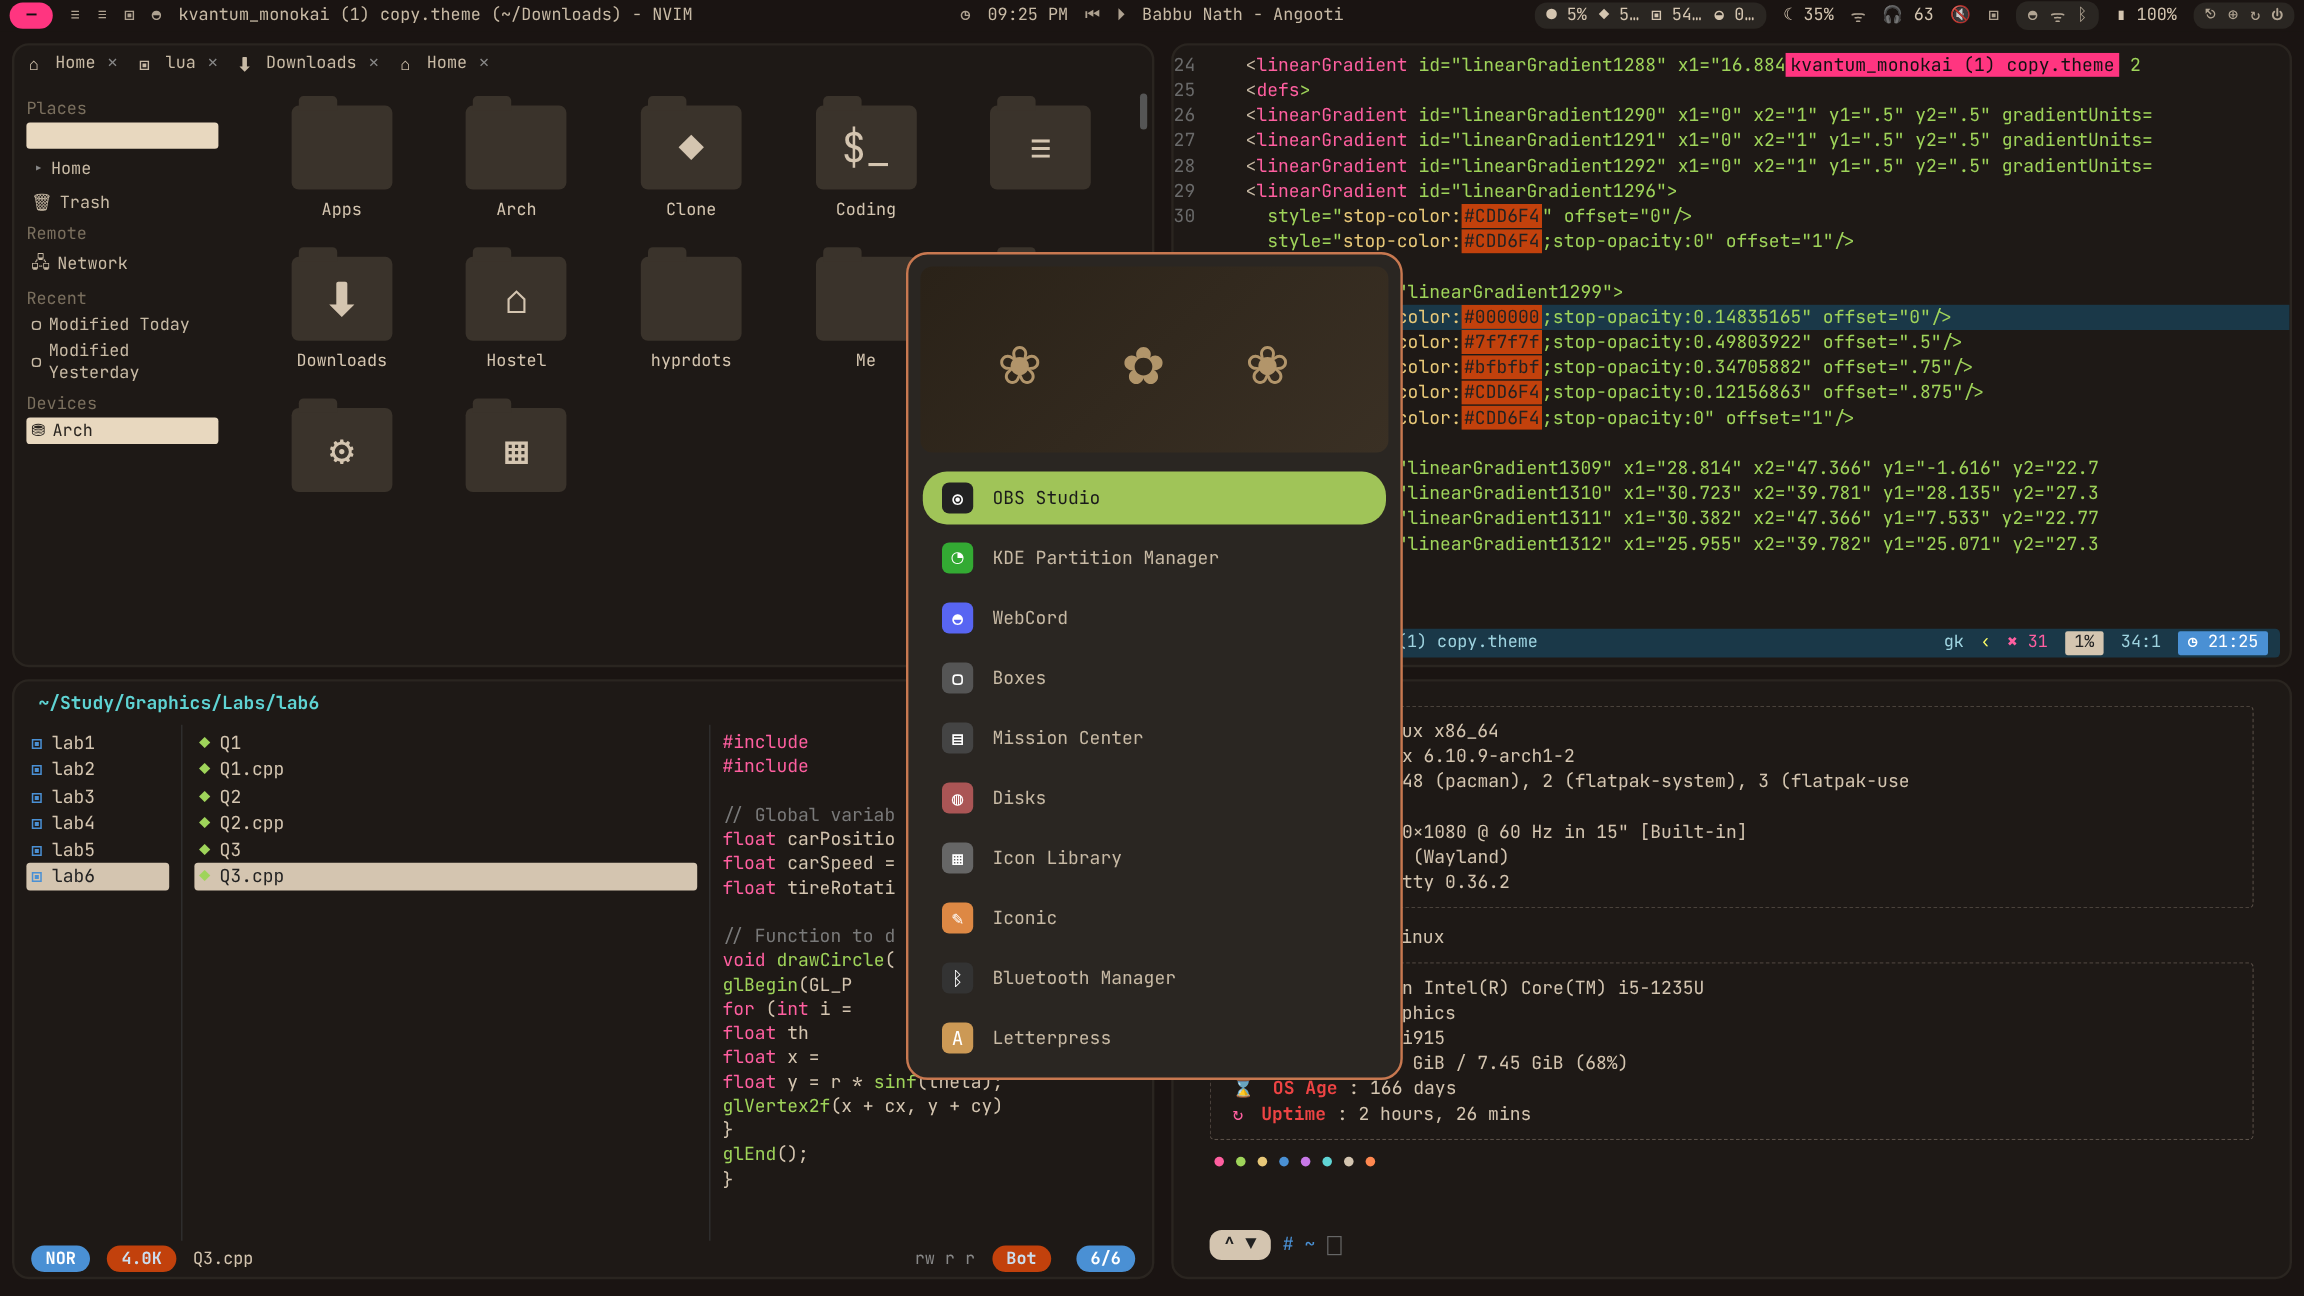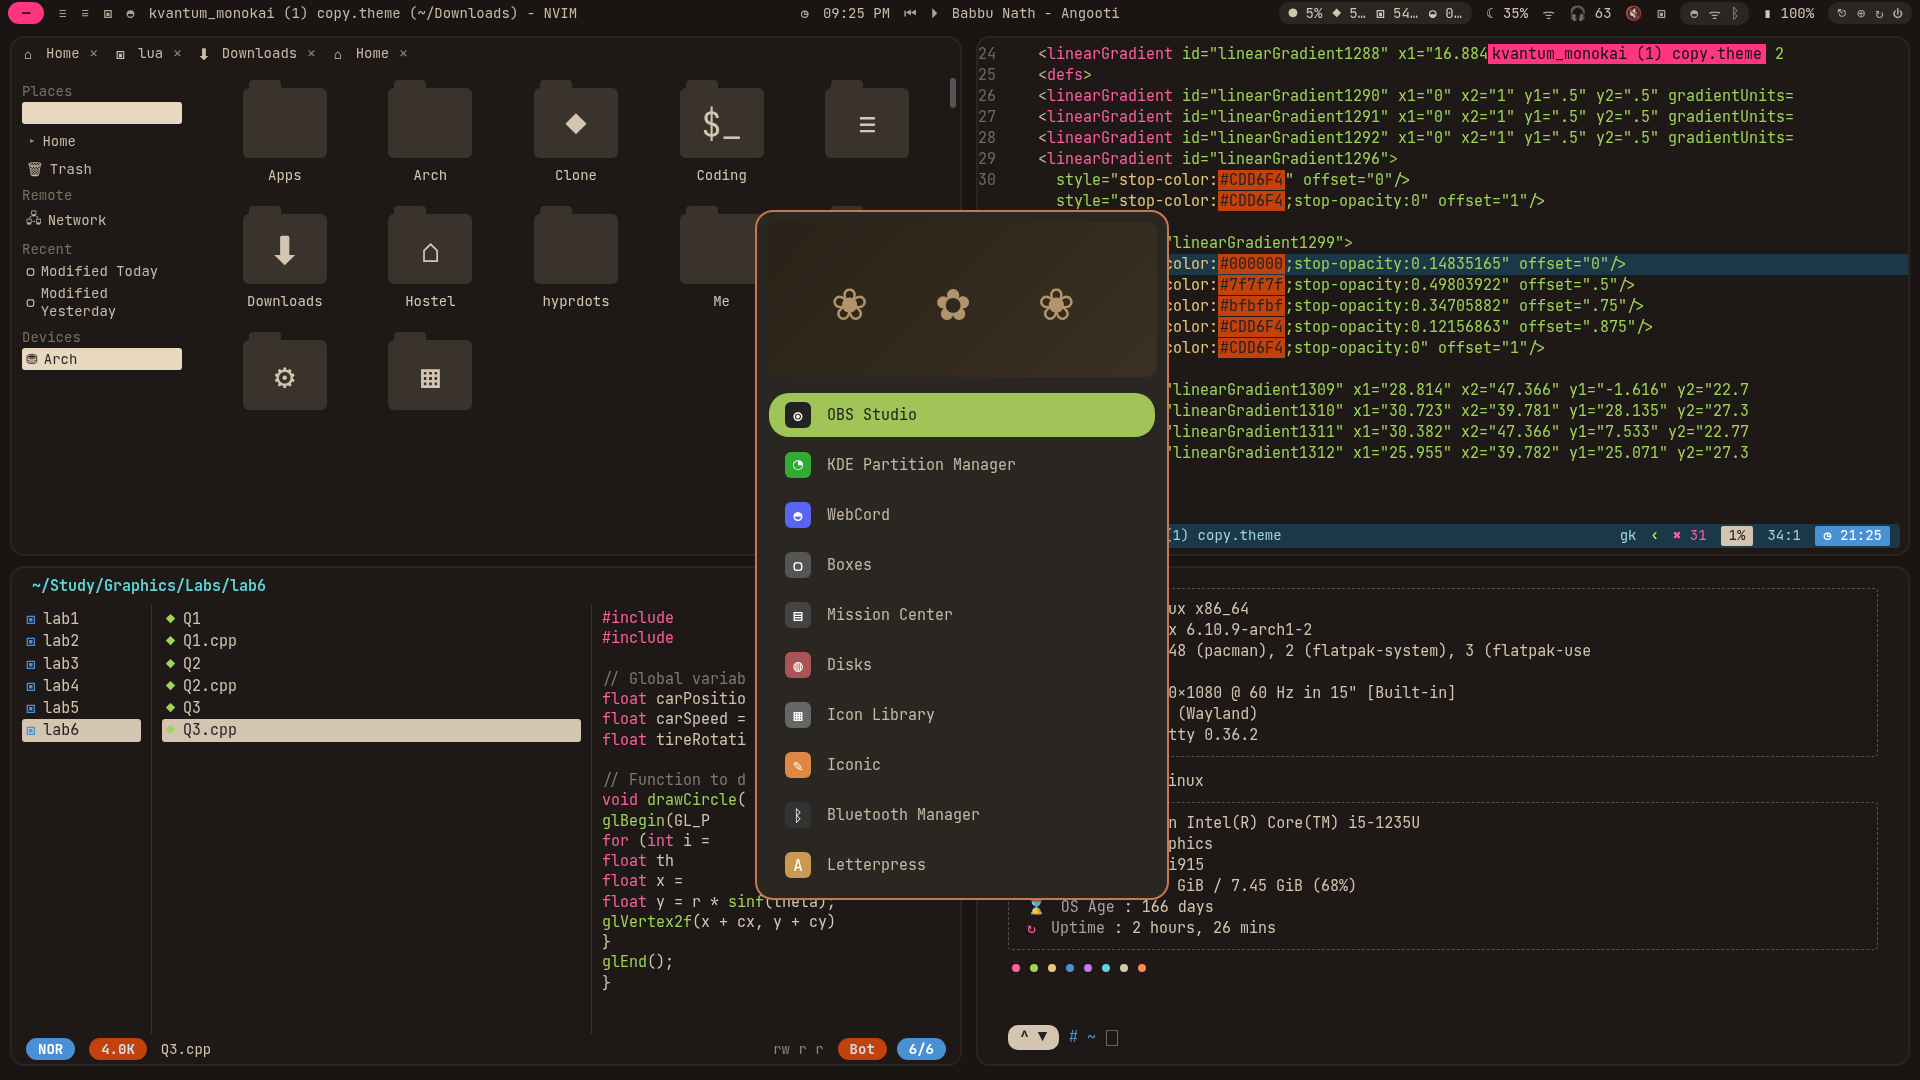--- a/index.html
+++ b/index.html
@@ -77,27 +77,27 @@
 .ed-col3{flex:1}
 .ed-row{display:flex;align-items:center;gap:8px;padding:1px 4px}
 .ed-row.sel{background:#d4c5b0;color:#222;border-radius:3px}
 .ed-ico{color:#4a90d4}
 .c-kw{color:#ff5fa0}.c-fn{color:#9fd45a}.c-cm{color:#7a7a7a}
 .ed-foot{height:30px;display:flex;align-items:center;gap:14px;padding:0 14px;font-size:14px}
 .badge{border-radius:12px;padding:2px 12px;font-weight:bold}
 .bg-blue{background:#4a90d4;color:#fff}
 .bg-blue2{background:#c2410c;color:#cde}
 .ed-foot .mid{margin-left:auto;color:#888}
-.ed-foot .r{display:flex;gap:10px;align-items:center}
+.ed-foot .r{display:flex;gap:21px;align-items:center}
 
 
 #ft{right:10px;top:566px;width:934px;height:500px;padding:20px 30px;font-size:15px;line-height:1.4}
 .ft-box{border:1px dashed #5a5048;border-radius:4px;padding:10px 18px;margin-bottom:14px}
 .ft-row{white-space:pre}
-.ft-k{color:#a3a3a3;font-weight:normal}
+.ft-k{color:#ef4444;font-weight:bold}
 .ft-v{color:#d4c5b0}
 .ft-ic{margin-right:6px}
 .dots{display:flex;gap:10px;margin-top:8px;padding-left:4px}
 .dot{width:8px;height:8px;border-radius:50%}
 .ft-foot{position:absolute;bottom:14px;left:30px;display:flex;gap:10px;align-items:center}
 .ft-chip{background:#d4c5b0;color:#222;border-radius:10px;padding:2px 12px;font-weight:bold}
 
 
 #launcher{
   position:absolute;left:755px;top:210px;width:414px;height:690px;

